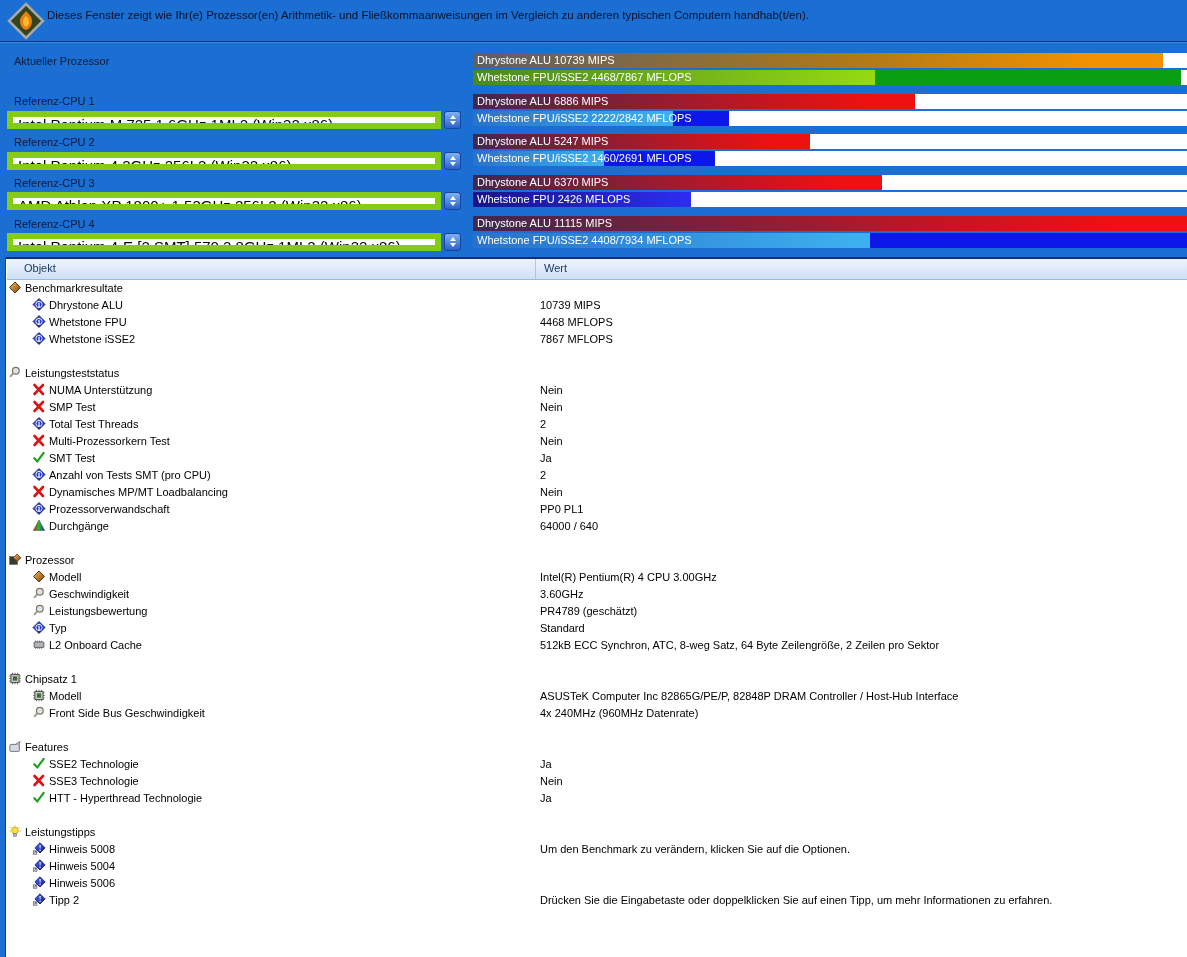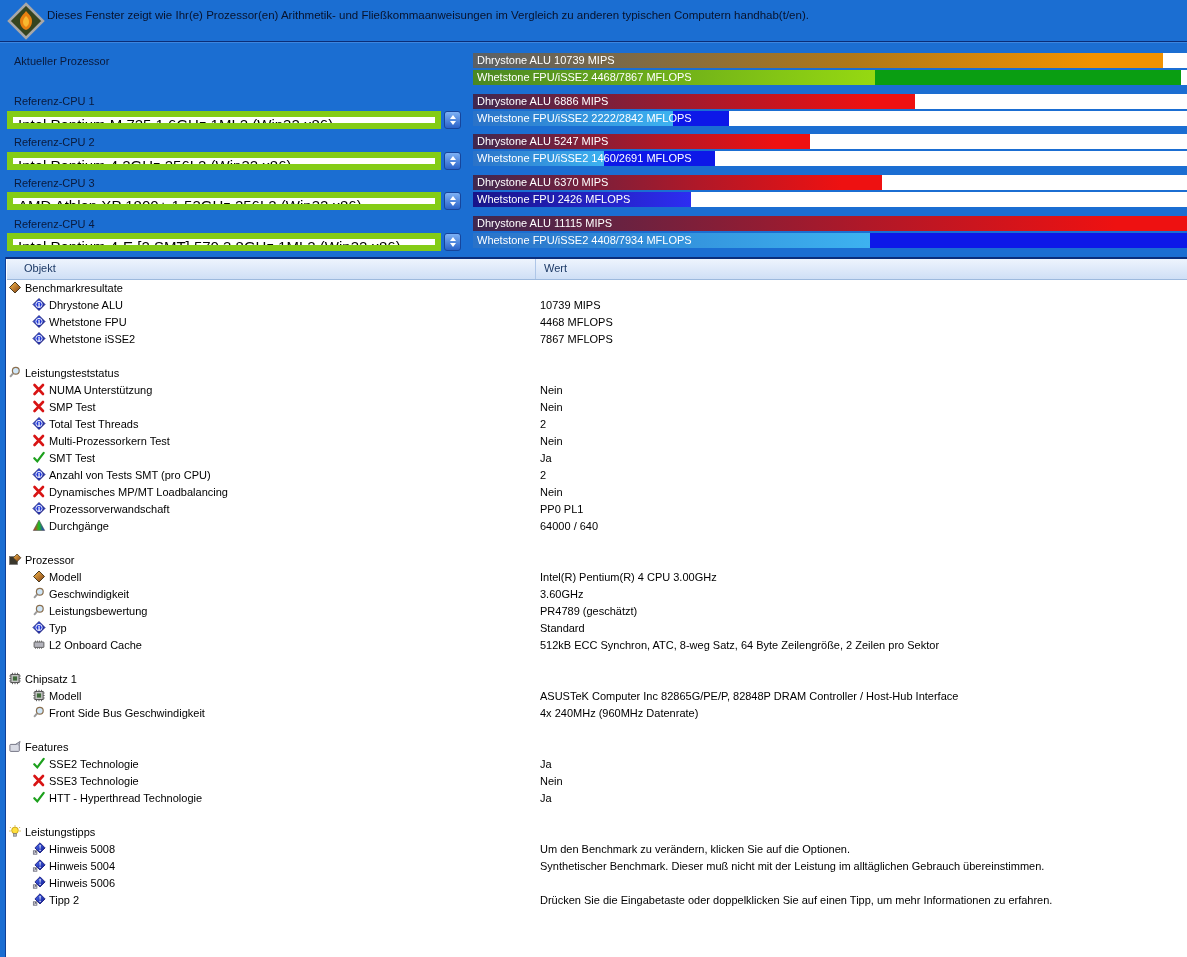--- a/index.html
+++ b/index.html
@@ -529,21 +529,20 @@
           <span class="ico">
             <svg width="14" height="13" viewBox="0 0 13 13">
               <polygon points="7.5,0.8 12.6,5.9 7.5,11 2.4,5.9" fill="url(#gBlue)" stroke="#101070" stroke-width="0.8"></polygon>
               <text x="7.5" y="8.6" text-anchor="middle" font-size="8" font-family="serif" font-weight="bold" fill="#fff">!</text>
               <rect x="0.8" y="8.8" width="3.6" height="3.4" fill="#e8e8f0" stroke="#556" stroke-width="0.7"></rect>
               <path d="M1.7 11.2 L3.5 9.6 M3.5 9.6 h-1.2 M3.5 9.6 v1.2" stroke="#334" stroke-width="0.6" fill="none"></path>
             </svg>
           </span>
           <span>Hinweis 5004</span>
         </div>
-        <div class="cell-value">Synthetischer Benchmark. Dieser muß nicht mit der Leistung im alltäglichen Gebrauch übereinstimmen.</div>
       </div>
       <div class="row child">
         <div class="cell-label">
           <span class="ico">
             <svg width="14" height="13" viewBox="0 0 13 13">
               <polygon points="7.5,0.8 12.6,5.9 7.5,11 2.4,5.9" fill="url(#gBlue)" stroke="#101070" stroke-width="0.8"></polygon>
               <text x="7.5" y="8.6" text-anchor="middle" font-size="8" font-family="serif" font-weight="bold" fill="#fff">!</text>
               <rect x="0.8" y="8.8" width="3.6" height="3.4" fill="#e8e8f0" stroke="#556" stroke-width="0.7"></rect>
               <path d="M1.7 11.2 L3.5 9.6 M3.5 9.6 h-1.2 M3.5 9.6 v1.2" stroke="#334" stroke-width="0.6" fill="none"></path>
             </svg>

